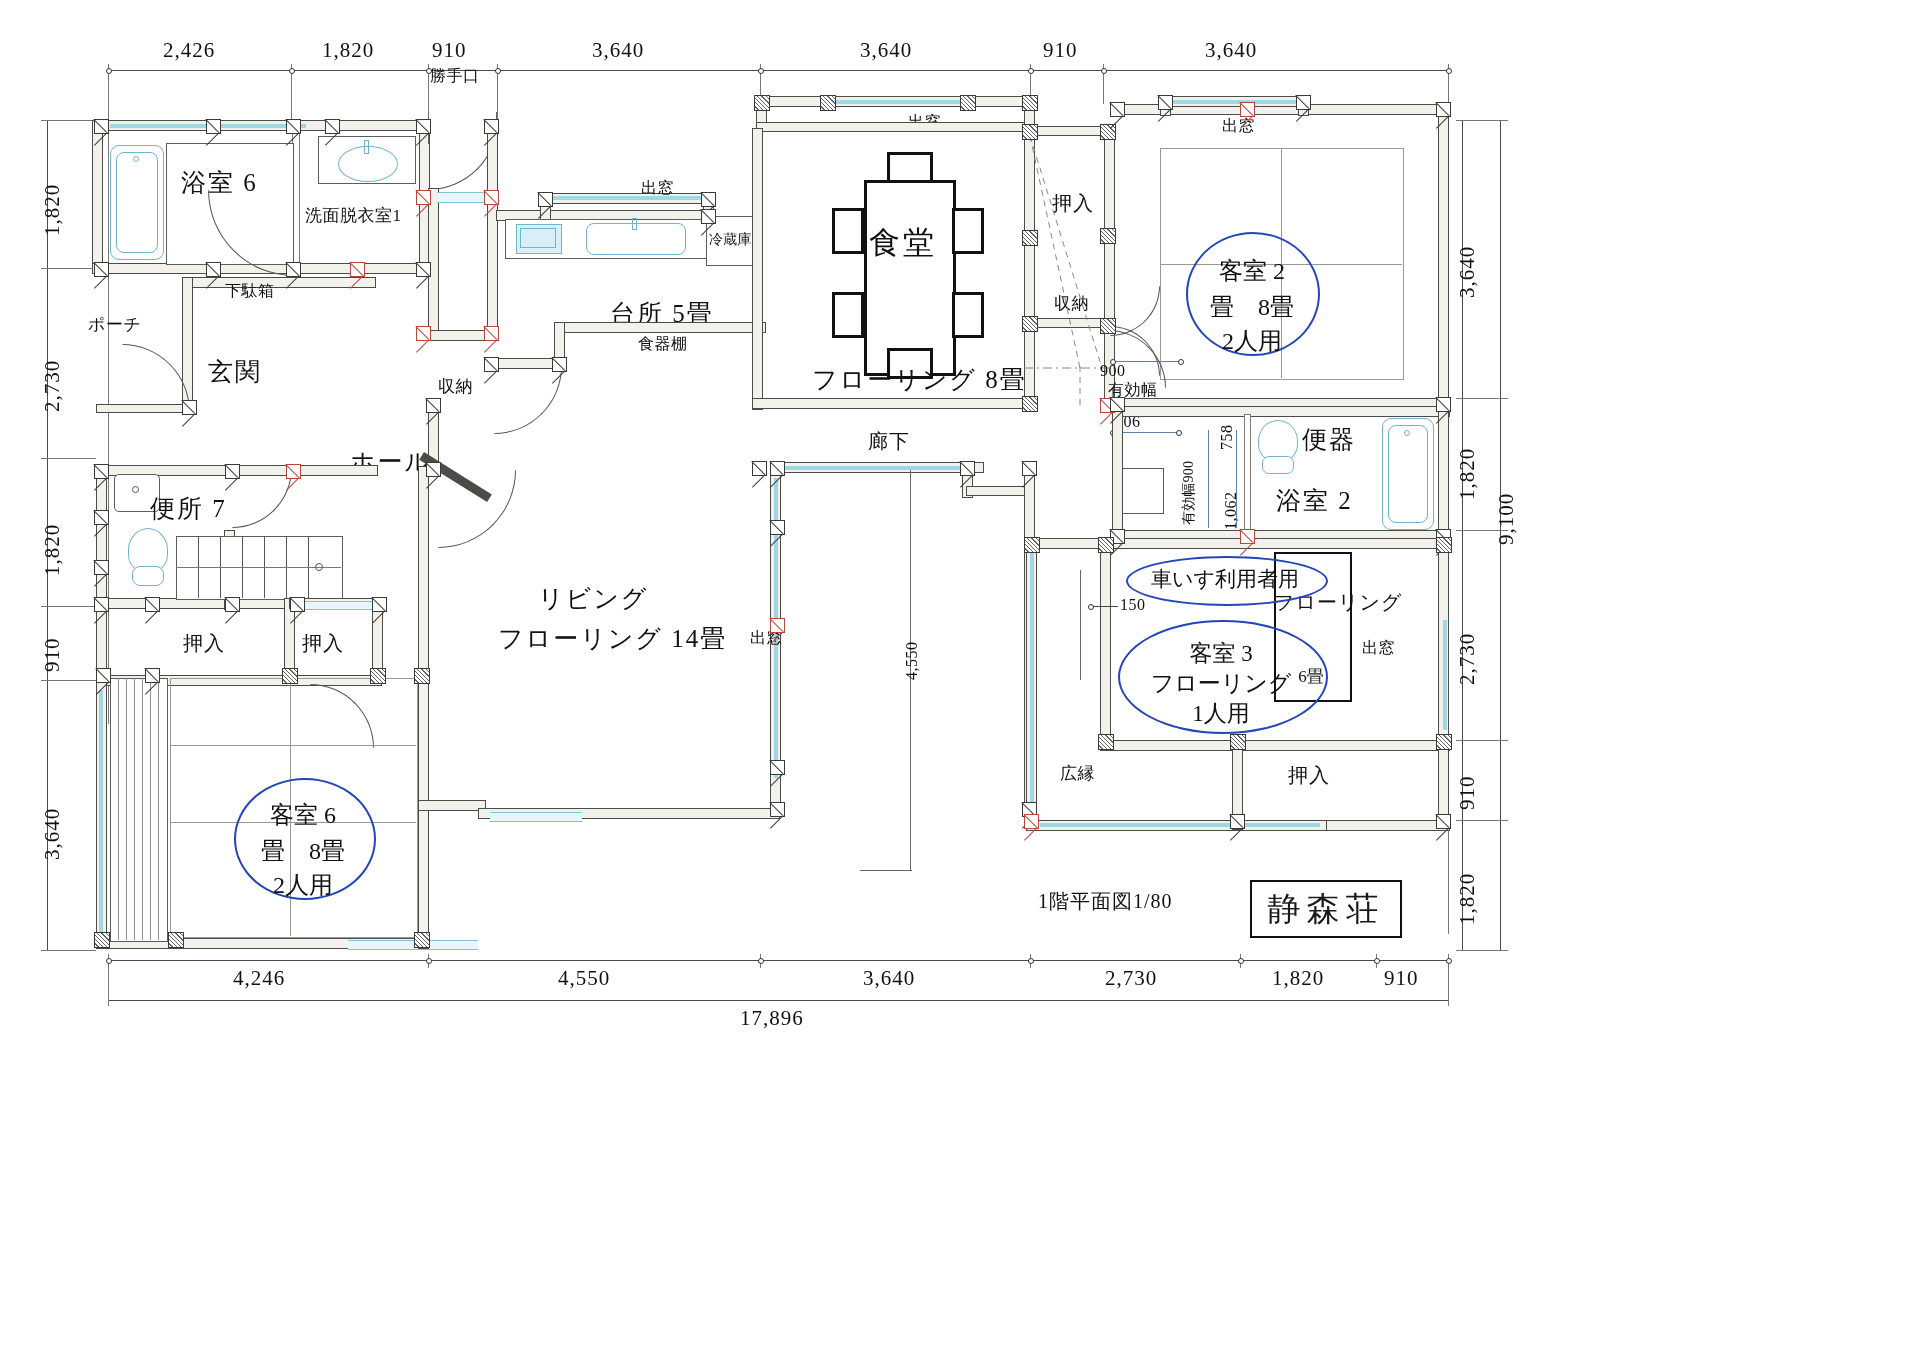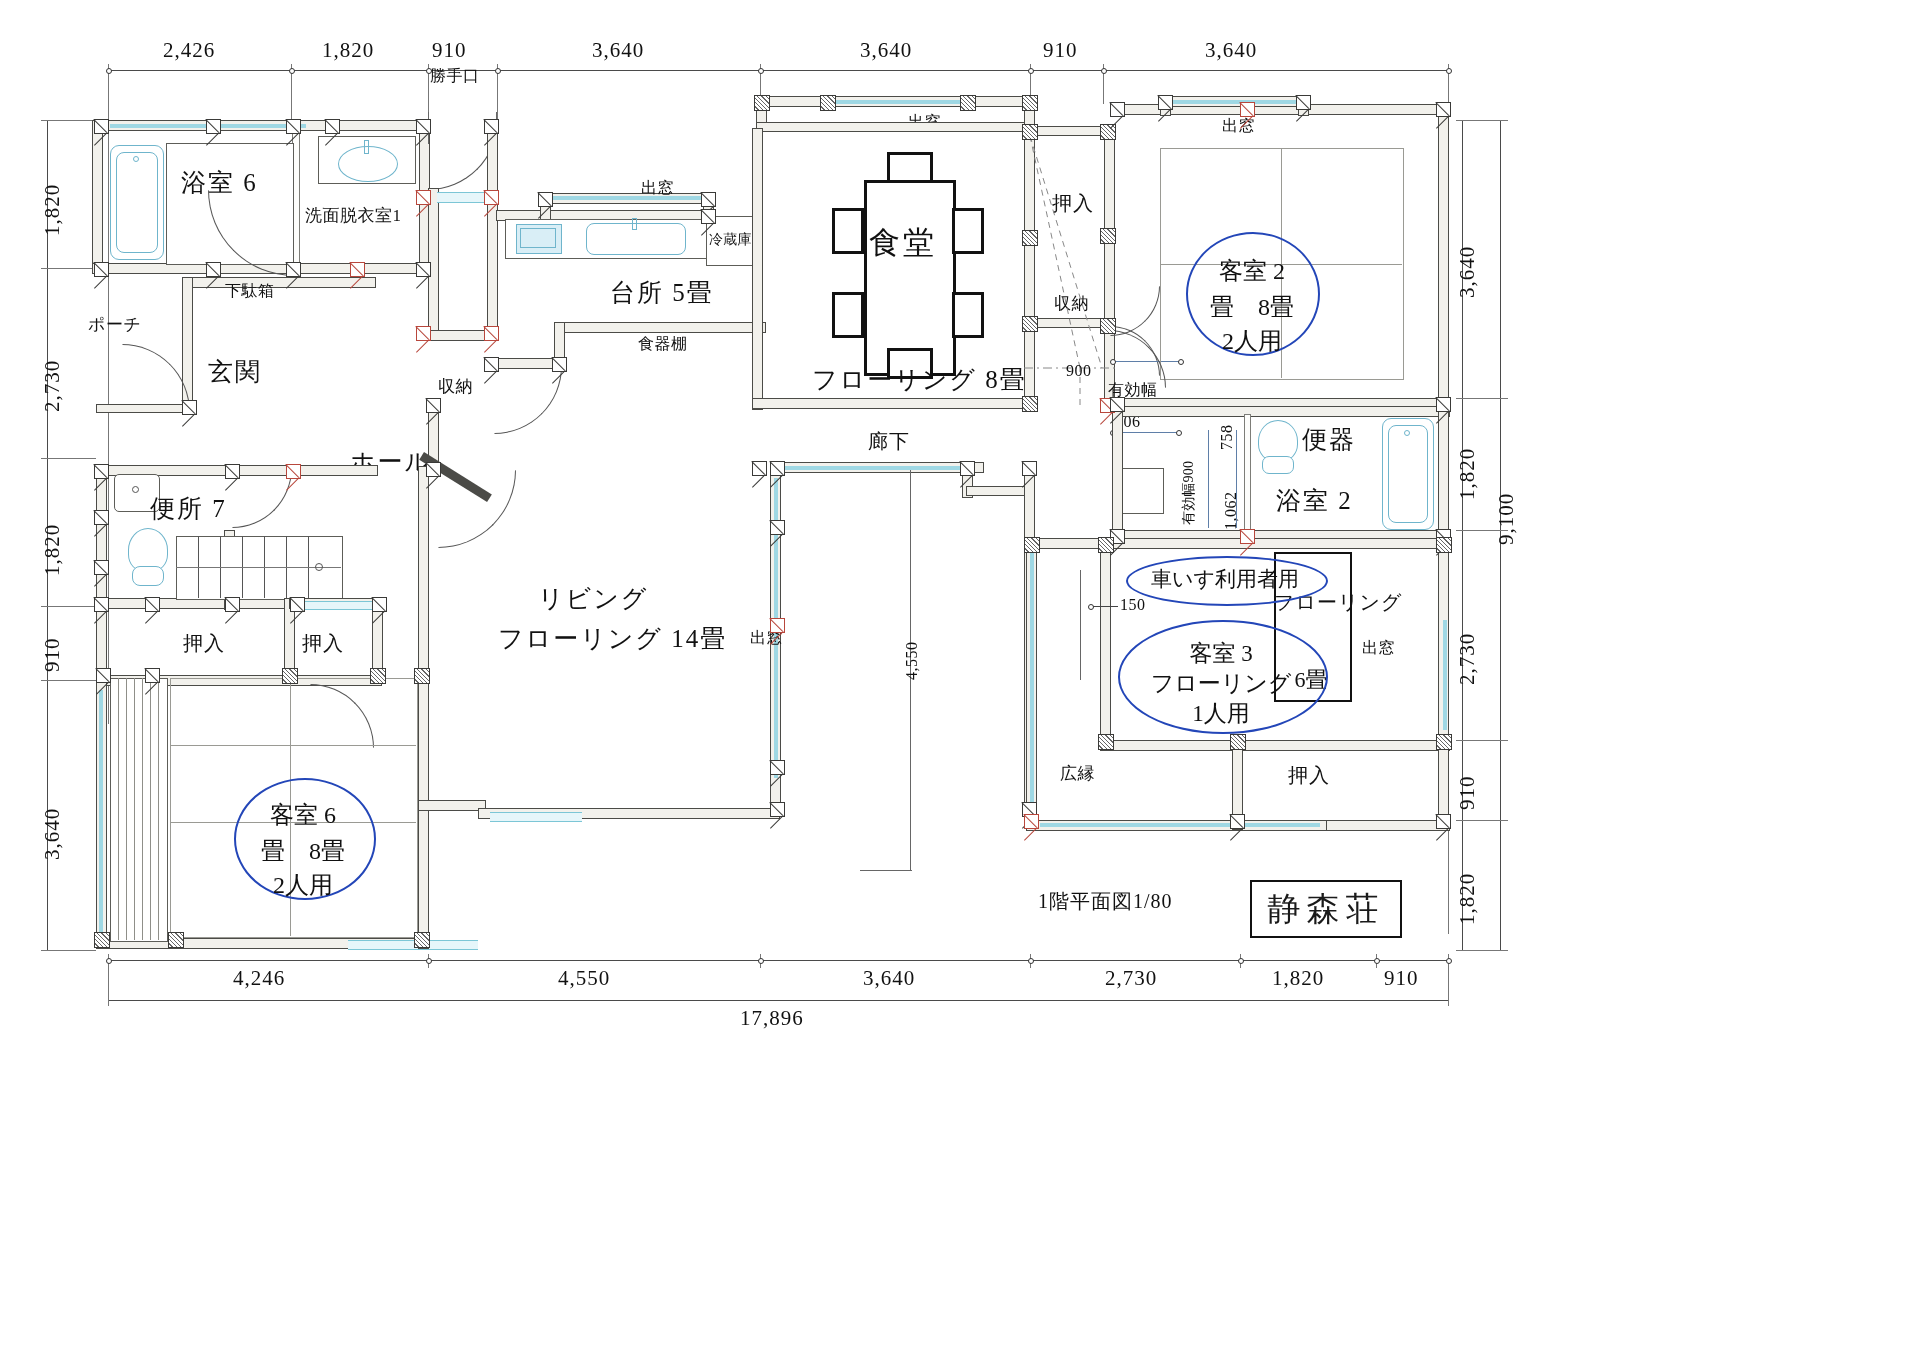--- a/index.html
+++ b/index.html
@@ -227,21 +227,21 @@
   <div class="wall" style="left:703px;top:193px;width:9px;height:26px;"></div>
 
   <div class="furn" style="left:505px;top:219px;width:200px;height:38px;"></div>
   <div class="furnblue" style="left:516px;top:224px;width:44px;height:28px;background:#d9eef6;"></div>
   <div class="abs" style="left:520px;top:228px;width:36px;height:20px;border:1px solid #6fb5cc;"></div>
   <div class="furnblue" style="left:586px;top:223px;width:98px;height:30px;border-radius:8px;"></div>
   <div class="abs" style="left:632px;top:218px;width:5px;height:12px;border:1px solid #6fb5cc;"></div>
 
   <div class="furn" style="left:706px;top:216px;width:48px;height:48px;"></div>
   <div class="dim tiny" style="left:709px;top:231px;">冷蔵庫</div>
-  <div class="rlabel" style="left:610px;top:276px;">台所 5畳</div>
+  <div class="rlabel" style="left:610px;top:297px;">台所 5畳</div>
 
   <div class="wall" style="left:554px;top:322px;width:210px;height:9px;"></div>
   <div class="dim small" style="left:638px;top:334px;">食器棚</div>
   <div class="wall" style="left:554px;top:322px;width:9px;height:44px;"></div>
   <div class="wall" style="left:496px;top:358px;width:66px;height:9px;"></div>
 
   <div class="wall" style="left:428px;top:330px;width:66px;height:9px;"></div>
   <div class="rlabel xs" style="left:438px;top:375px;">収納</div>
   <div class="wall" style="left:428px;top:400px;width:9px;height:70px;"></div>
   <div class="arc" style="left:494px;top:366px;width:66px;height:66px;border-color:transparent;border-bottom-color:#555;border-right-color:#555;border-radius:0 0 100% 0;"></div>
@@ -365,21 +365,21 @@
     <path d="M6 6 L56 238" stroke="#888" stroke-width="1" stroke-dasharray="6 5" fill="none"></path>
     <path d="M56 236 L56 300" stroke="#888" stroke-width="1" stroke-dasharray="6 5" fill="none"></path>
     <path d="M0 238 L92 238" stroke="#888" stroke-width="1" stroke-dasharray="9 4 2 4" fill="none"></path>
   </svg>
   <div class="arc" style="left:1110px;top:326px;width:48px;height:48px;border-color:transparent;border-top-color:#555;border-right-color:#555;border-radius:0 100% 0 0;"></div>
   <div class="arc" style="left:1110px;top:286px;width:48px;height:48px;border-color:transparent;border-bottom-color:#555;border-right-color:#555;border-radius:0 0 100% 0;"></div>
 
   <div class="hline" style="left:1112px;top:361px;width:68px;border-top-color:#5f7fa8;"></div>
   <div class="dot" style="left:1110px;top:359px;"></div>
   <div class="dot" style="left:1178px;top:359px;"></div>
-  <div class="dim small" style="left:1066px;top:362px;">900</div>
+  <div class="dim small" style="left:1100px;top:362px;">900</div>
   <div class="dim small" style="left:1108px;top:380px;">有効幅</div>
 
   <div class="hline" style="left:1112px;top:432px;width:66px;border-top-color:#5f7fa8;"></div>
   <div class="dot" style="left:1110px;top:430px;"></div>
   <div class="dot" style="left:1176px;top:430px;"></div>
   <div class="dim small" style="left:1115px;top:413px;">606</div>
 
   <div class="dim small vert" style="left:1218px;top:450px;">758</div>
   <div class="dim small vert" style="left:1222px;top:530px;">1,062</div>
   <div class="dim tiny vert" style="left:1180px;top:525px;">有効幅900</div>
@@ -430,21 +430,21 @@
   <div class="wall" style="left:1026px;top:820px;width:300px;height:9px;"></div>
   <div class="glz" style="left:1040px;top:823px;width:280px;height:4px;"></div>
   <div class="wall" style="left:1232px;top:740px;width:9px;height:88px;"></div>
   <div class="wall" style="left:1438px;top:740px;width:9px;height:88px;"></div>
   <div class="wall" style="left:1326px;top:820px;width:122px;height:9px;"></div>
   <div class="glz" style="left:1443px;top:620px;width:4px;height:110px;"></div>
   <div class="dim small" style="left:1362px;top:638px;">出窓</div>
 
   <div class="furn" style="left:1274px;top:552px;width:74px;height:146px;border:2px solid #111;"></div>
   <div class="elltext" style="left:1274px;top:590px;width:74px;font-size:20px;letter-spacing:1px;">フローリング</div>
-  <div class="elltext" style="left:1274px;top:666px;width:74px;font-size:22px;">6畳</div>
+  <div class="elltext" style="left:1274px;top:666px;width:74px;font-size:17px;">6畳</div>
 
   <div class="ell" style="left:1126px;top:556px;width:198px;height:46px;"></div>
   <div class="elltext" style="left:1126px;top:566px;width:198px;font-size:21px;">車いす利用者用</div>
 
   <div class="ell" style="left:1118px;top:620px;width:206px;height:110px;"></div>
   <div class="elltext" style="left:1118px;top:640px;width:206px;font-size:23px;">客室 3</div>
   <div class="elltext" style="left:1118px;top:670px;width:206px;font-size:23px;">フローリング</div>
   <div class="elltext" style="left:1118px;top:700px;width:206px;font-size:23px;">1人用</div>
   <div class="rlabel xs" style="left:1060px;top:762px;">広縁</div>
   <div class="rlabel sm" style="left:1288px;top:762px;">押入</div>

